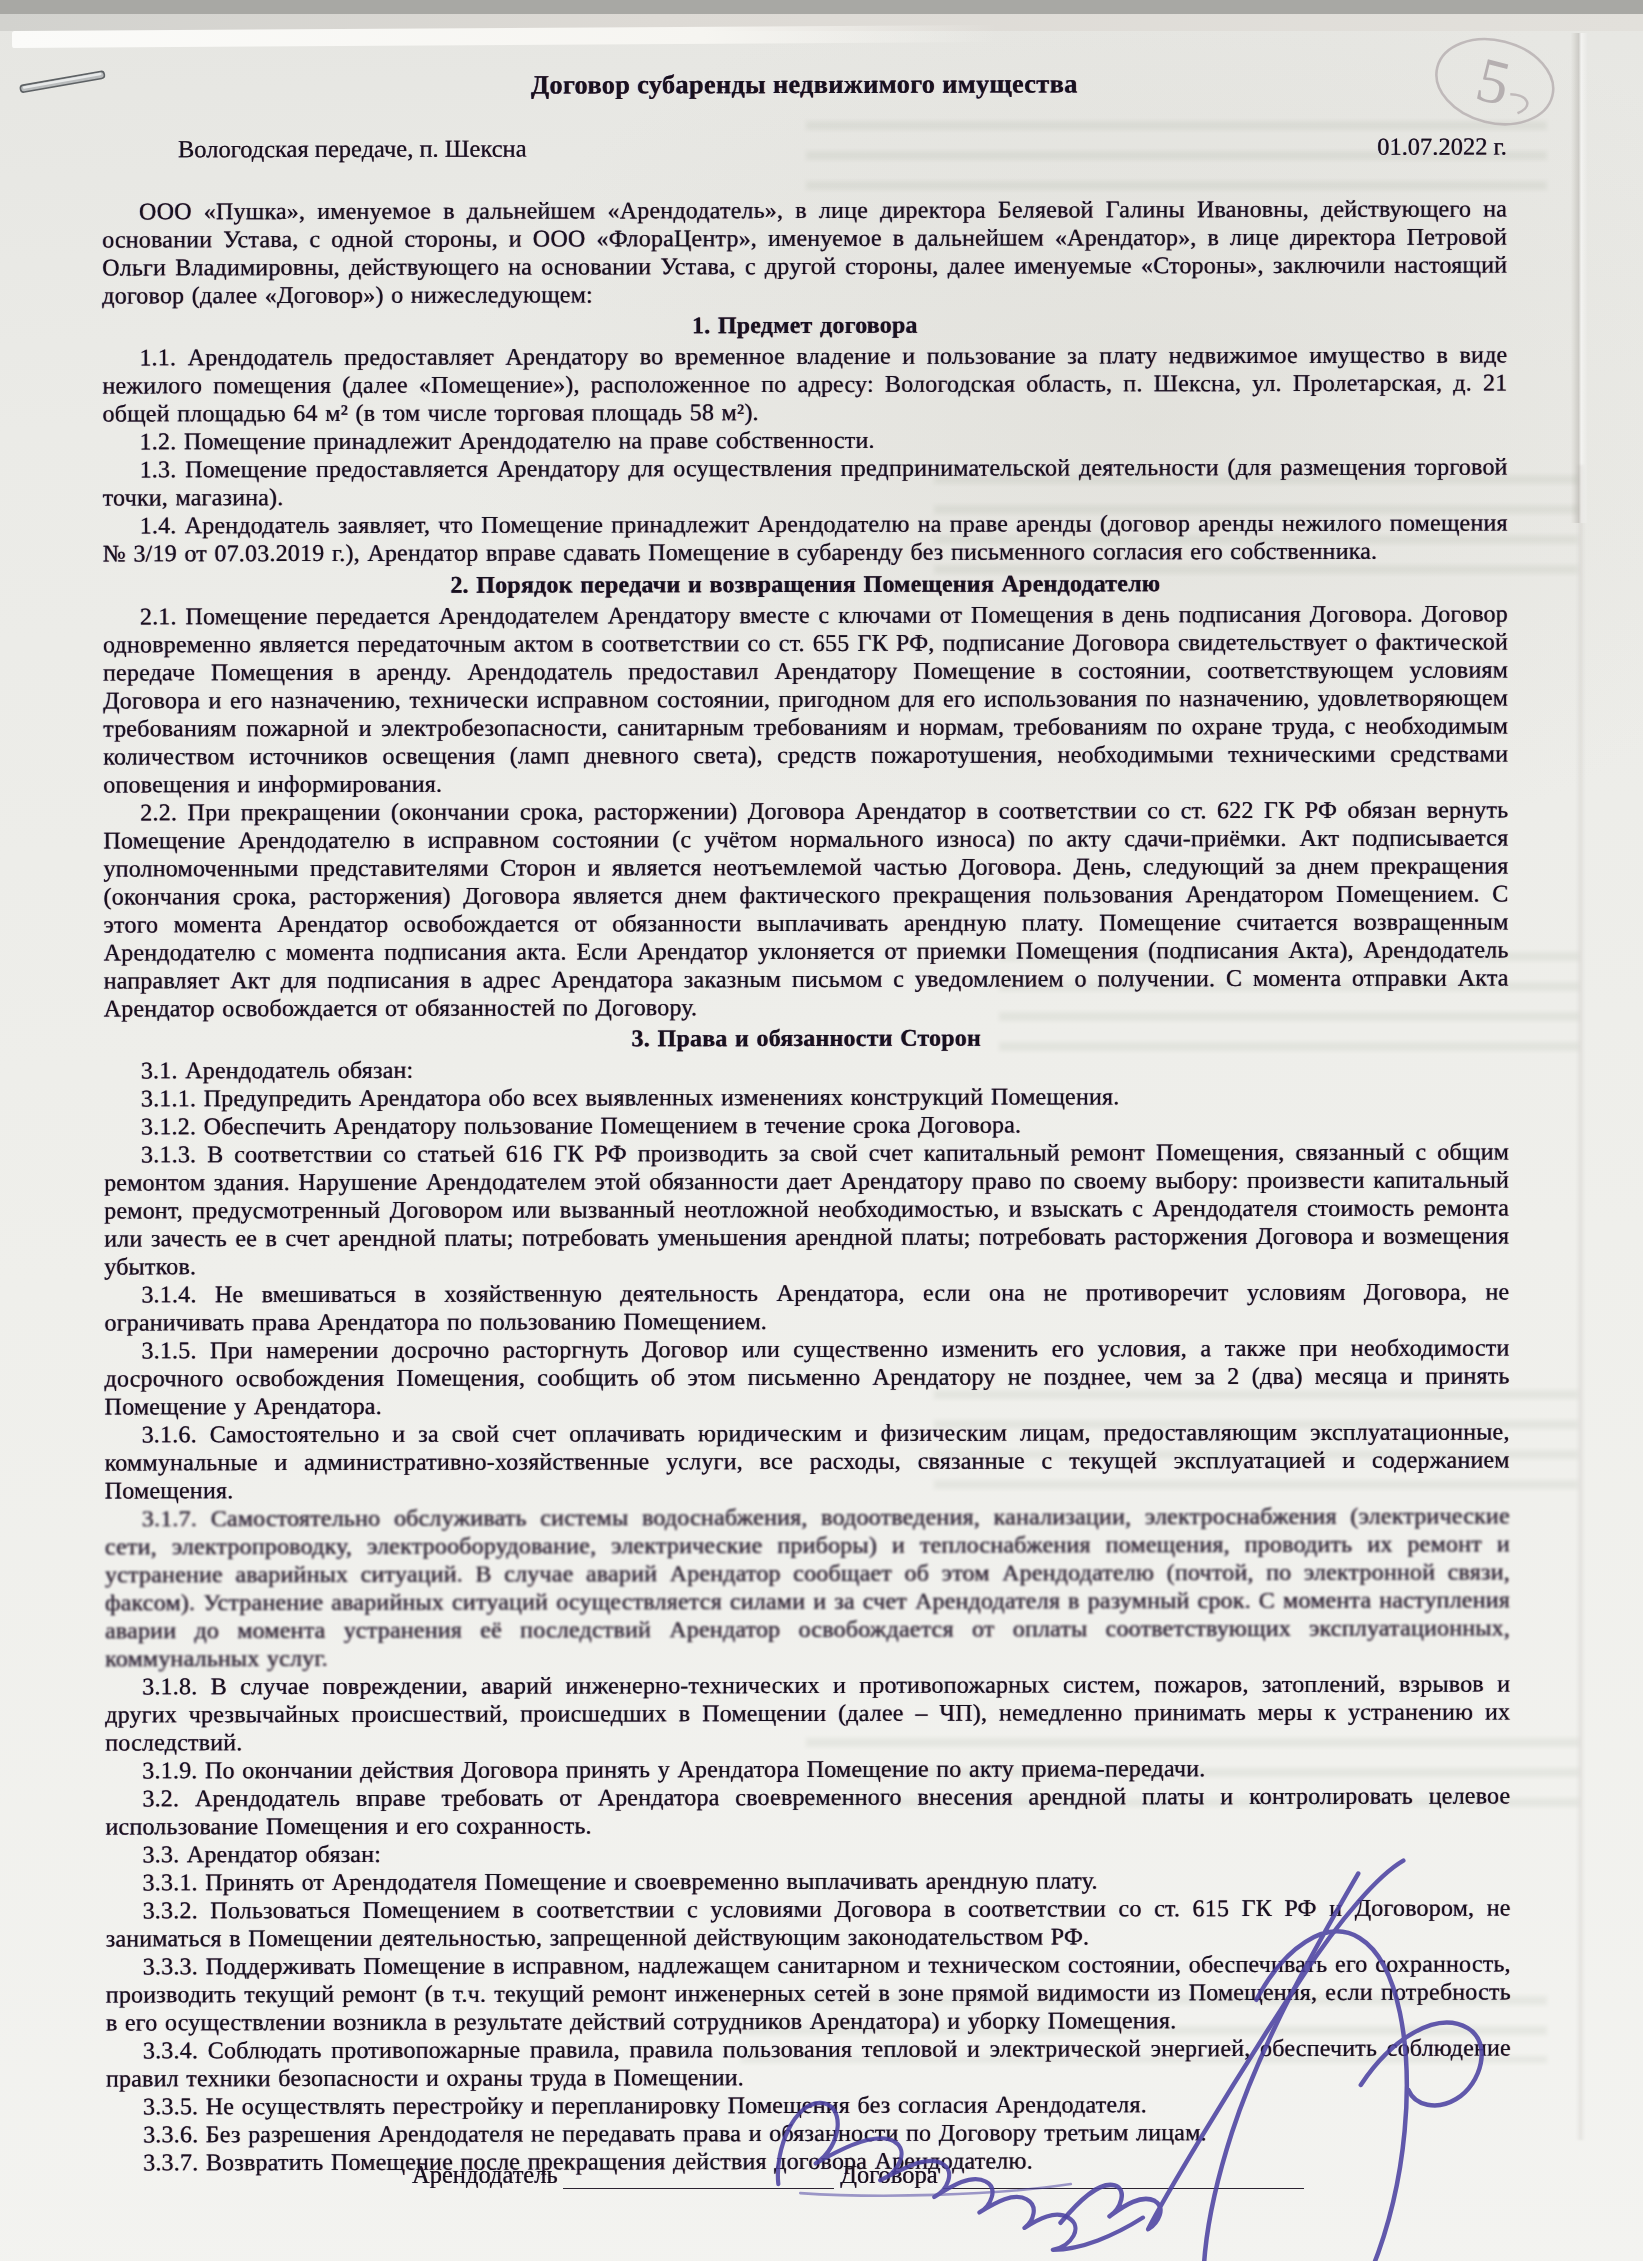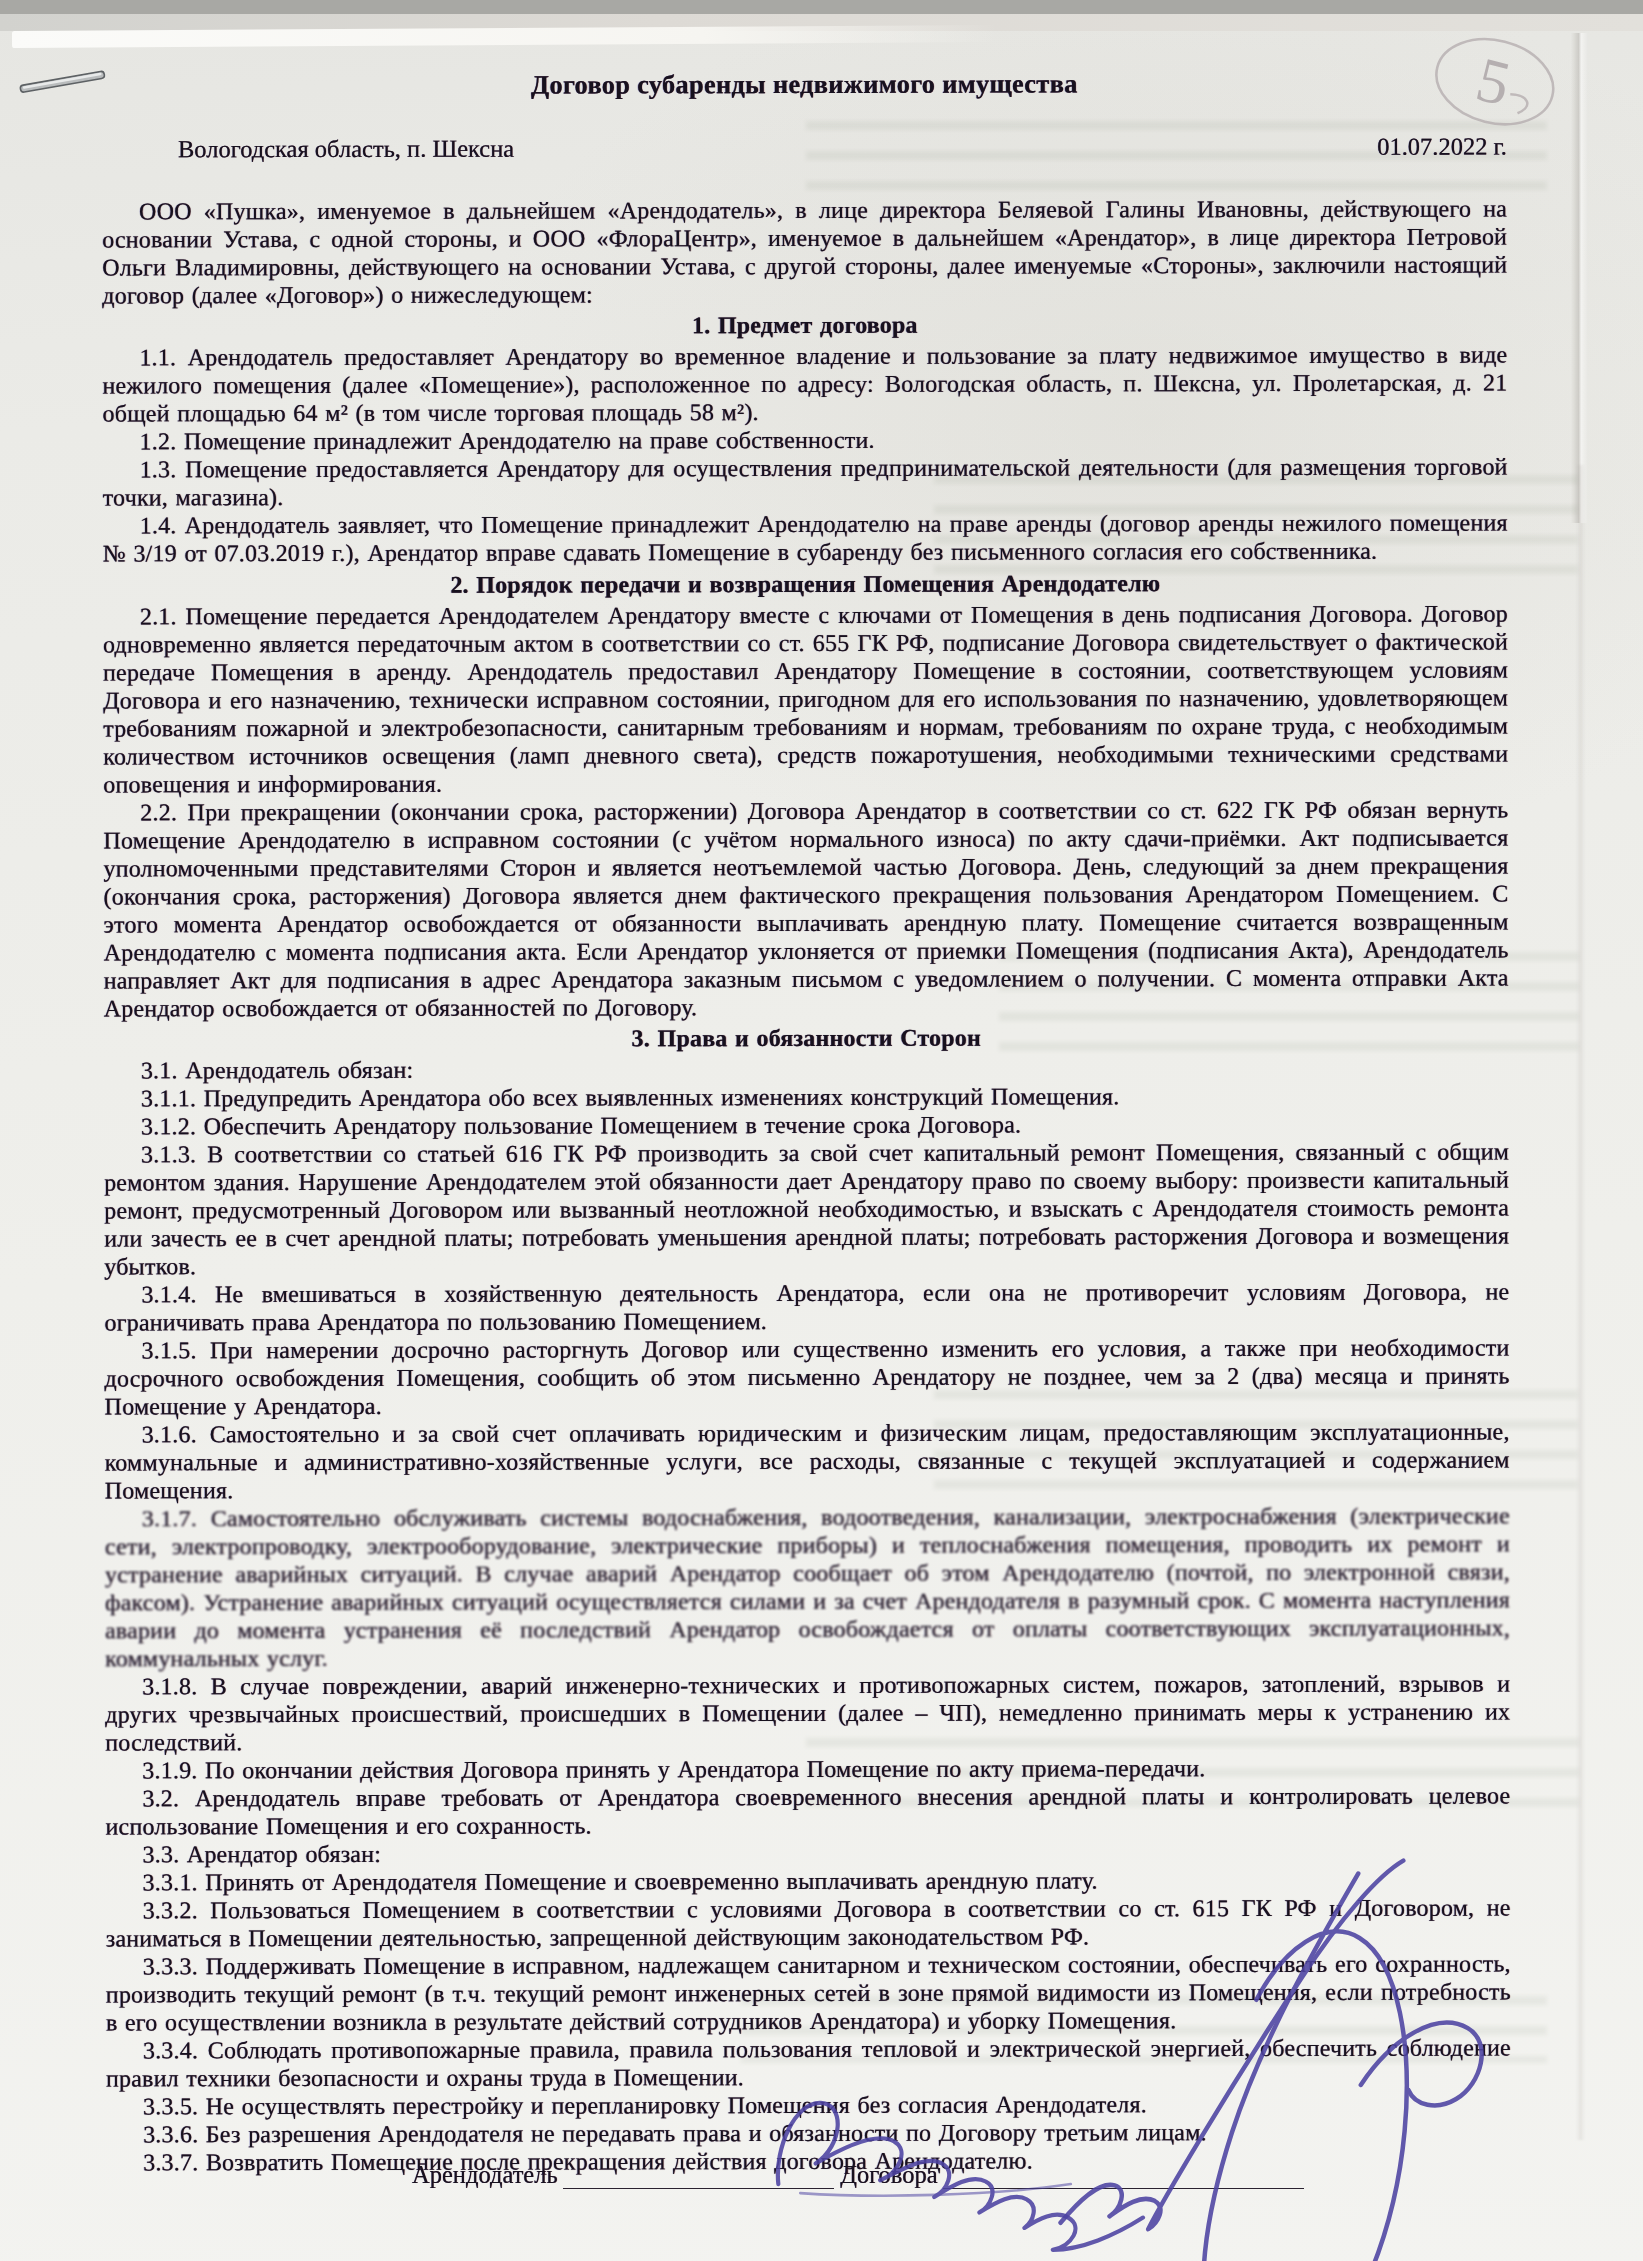--- a/index.html
+++ b/index.html
@@ -62,21 +62,21 @@
   <div class="bleed" style="left:806px;top:97px;width:741px;height:97px;"></div>
   <div class="bleed" style="left:934px;top:451px;width:644px;height:110px;"></div>
   <div class="bleed" style="left:999px;top:928px;width:580px;height:110px;"></div>
   <div class="bleed" style="left:934px;top:1366px;width:644px;height:116px;"></div>
   <div class="bleed" style="left:806px;top:1714px;width:773px;height:97px;"></div>
   <div class="bleed" style="left:741px;top:1972px;width:806px;height:77px;"></div>
 
   <div class="content">
     <h1 class="title">Договор субаренды недвижимого имущества</h1>
     <div class="dateline">
-      <span>Вологодская область, п. Шексна</span>
+      <span>Вологодская передаче, п. Шексна</span>
       <span>01.07.2022  г.</span>
     </div>
     <div id="paragraphs">
         <p class="para clause">ООО «Пушка», именуемое в дальнейшем «Арендодатель», в лице директора Беляевой Галины Ивановны, действующего на основании Устава, с одной стороны, и ООО «ФлораЦентр», именуемое в дальнейшем «Арендатор», в лице директора Петровой Ольги Владимировны, действующего на основании Устава, с другой стороны, далее именуемые «Стороны», заключили настоящий договор (далее «Договор») о нижеследующем:</p>
         <p class="para heading">1. Предмет договора</p>
         <p class="para clause">1.1. Арендодатель предоставляет Арендатору во временное владение и пользование за плату недвижимое имущество в виде нежилого помещения (далее «Помещение»), расположенное по адресу: Вологодская область, п. Шексна, ул. Пролетарская, д. 21 общей площадью 64 м² (в том числе торговая площадь 58 м²).</p>
         <p class="para clause">1.2. Помещение принадлежит Арендодателю на праве собственности.</p>
         <p class="para clause">1.3. Помещение предоставляется Арендатору для осуществления предпринимательской деятельности (для размещения торговой точки, магазина).</p>
         <p class="para clause">1.4. Арендодатель заявляет, что Помещение принадлежит Арендодателю на праве аренды (договор аренды нежилого помещения № 3/19 от 07.03.2019 г.), Арендатор  вправе сдавать Помещение в субаренду без письменного согласия его собственника.</p>
         <p class="para heading">2. Порядок передачи и возвращения Помещения Арендодателю</p>

